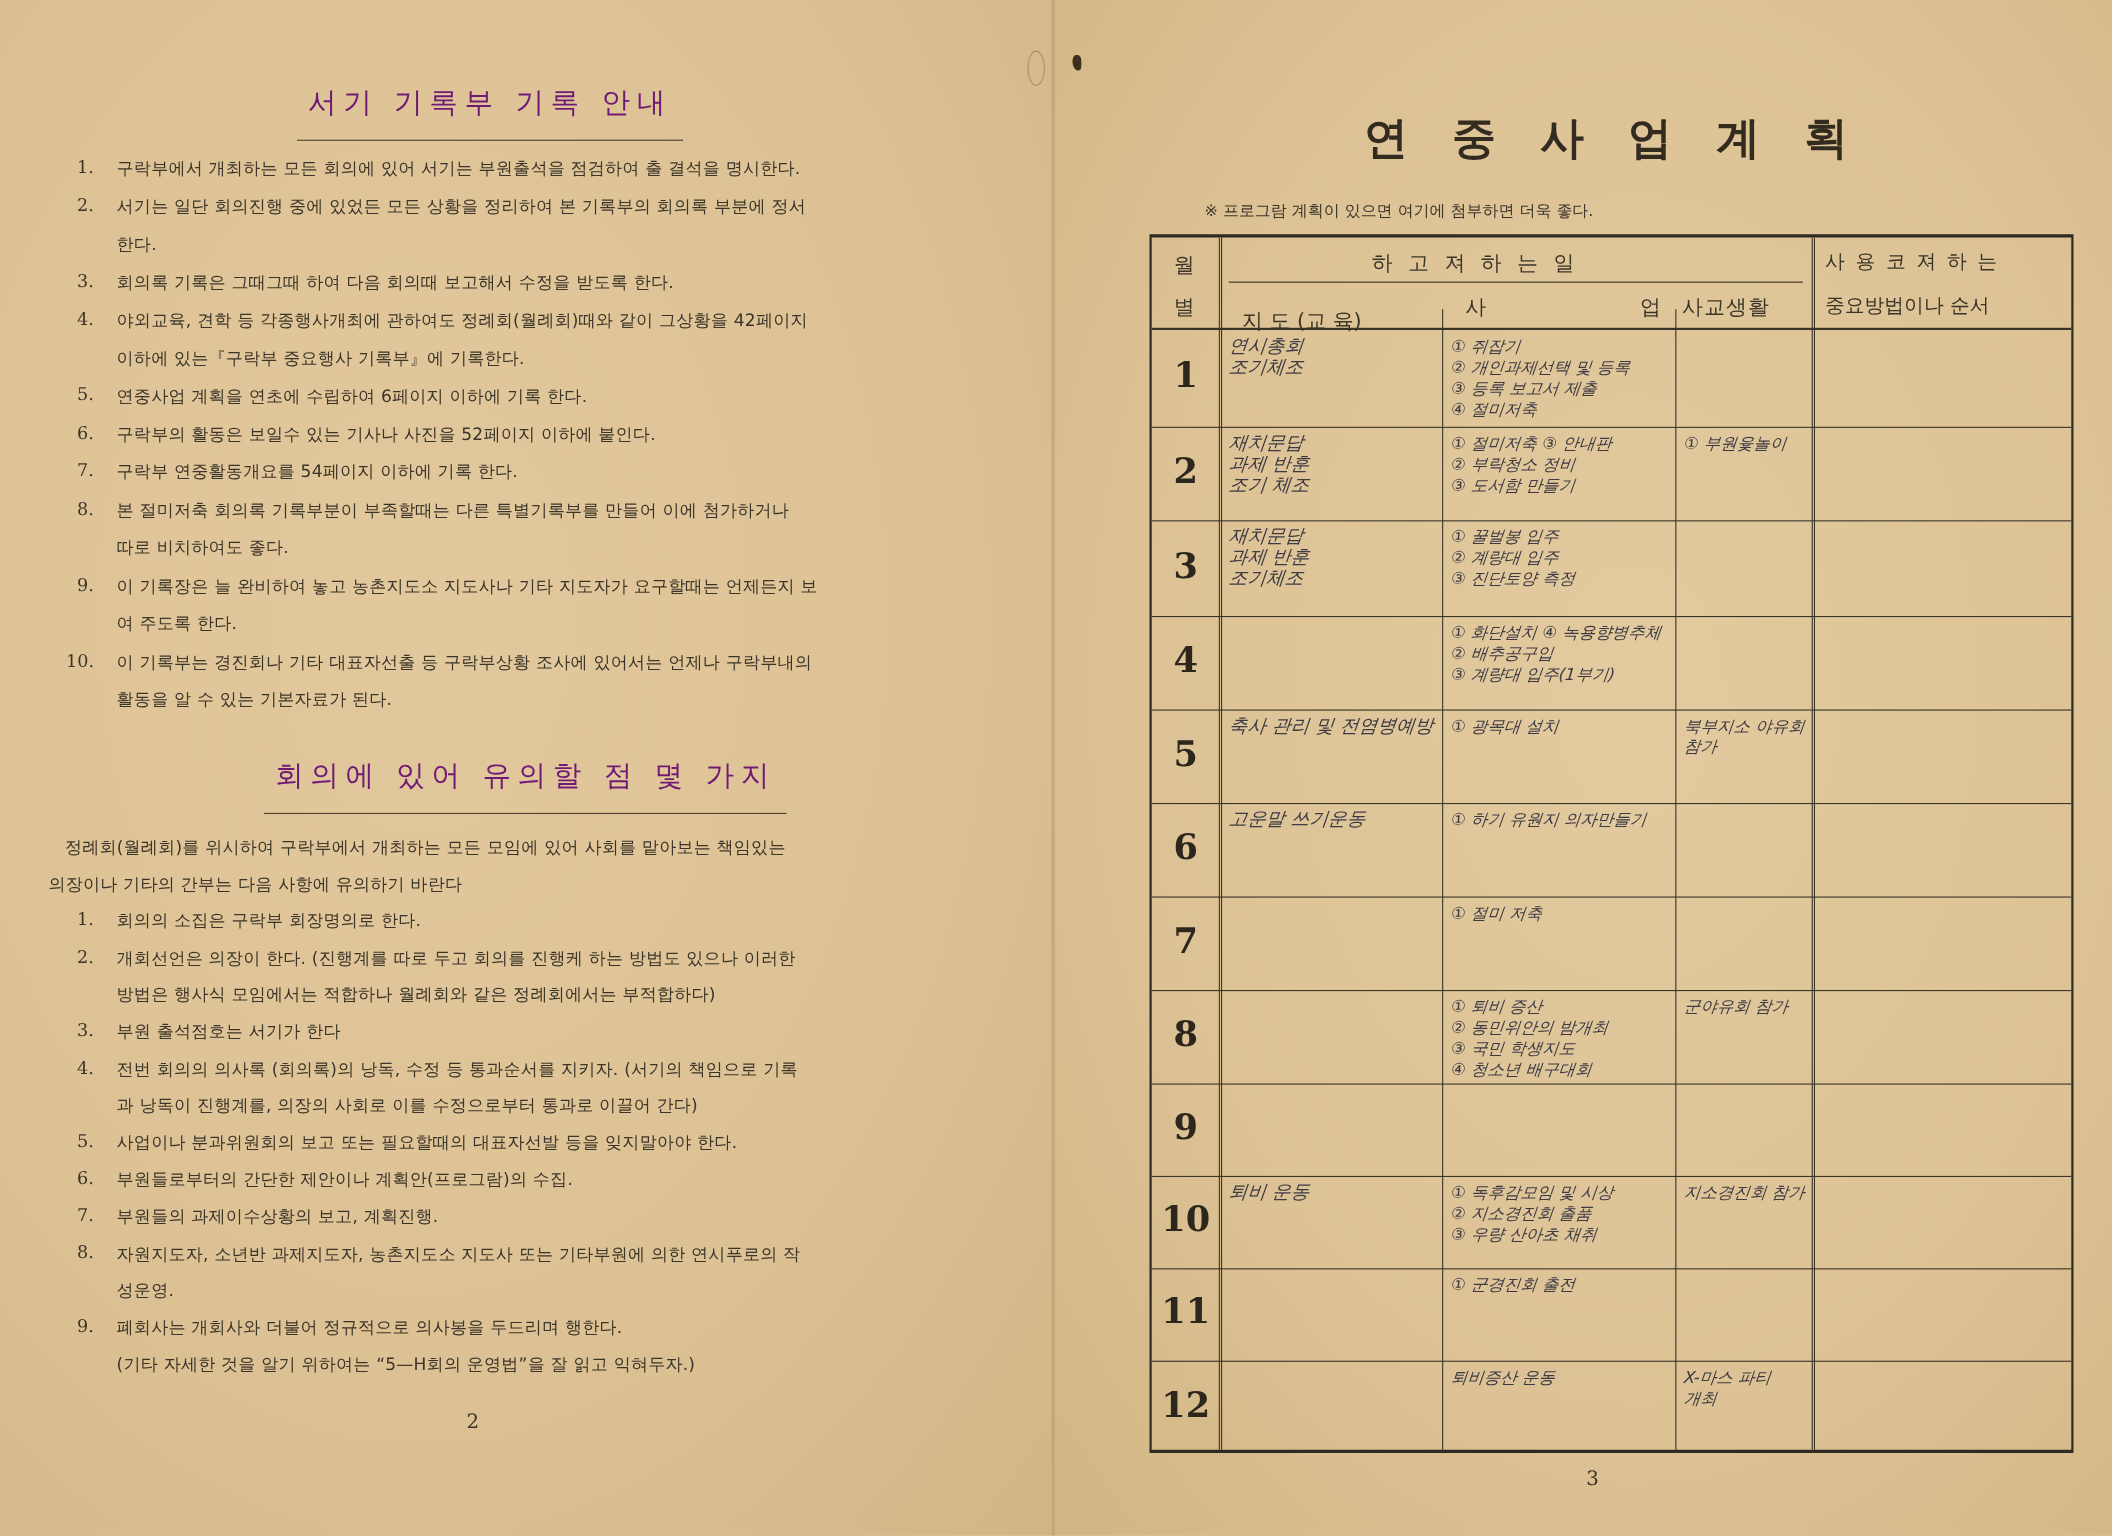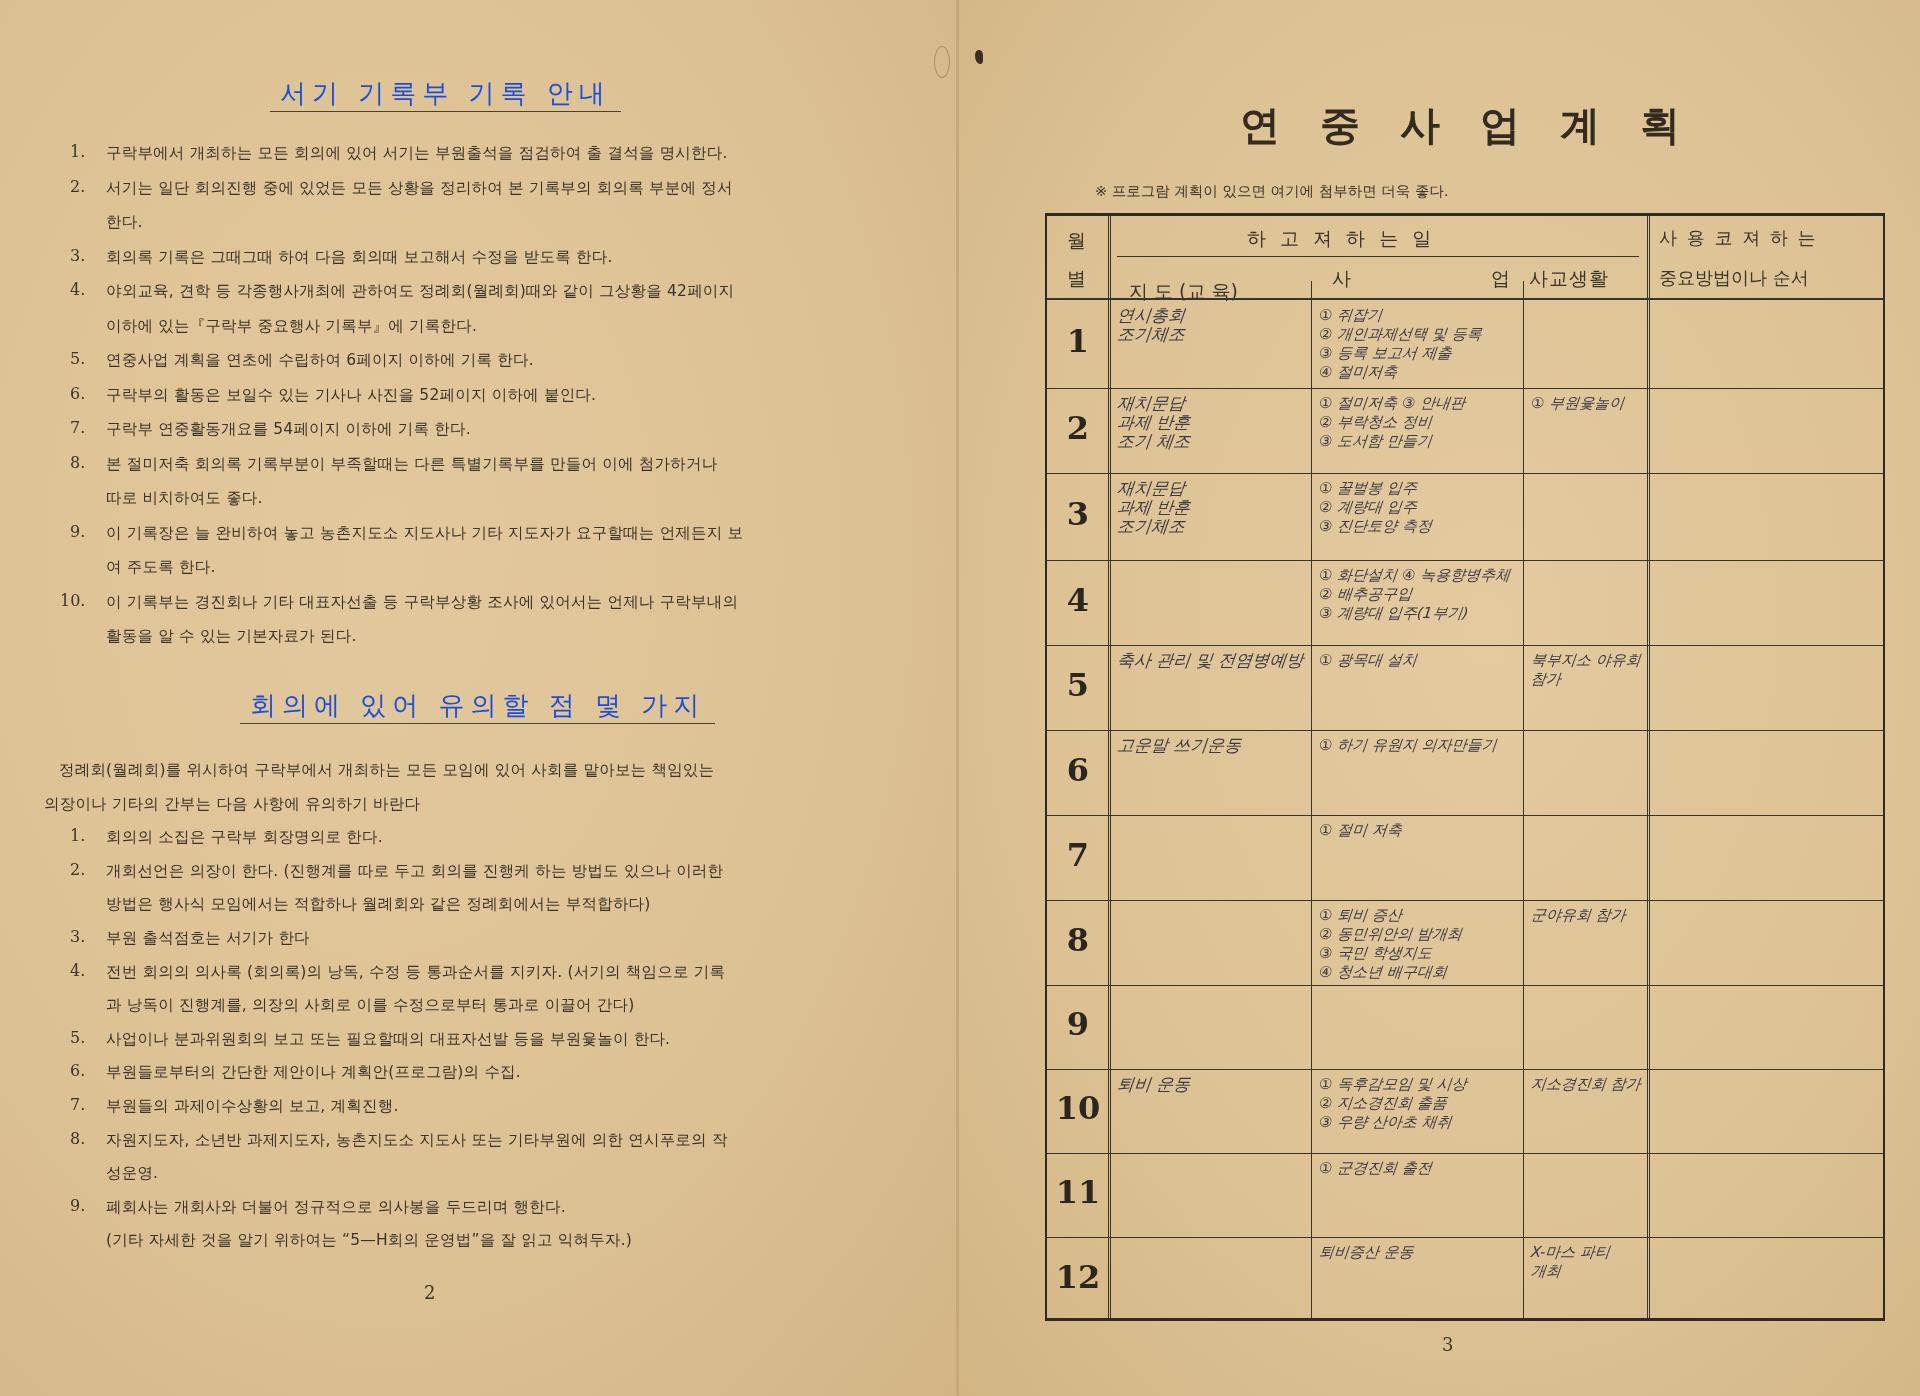--- a/index.html
+++ b/index.html
@@ -12,22 +12,22 @@
   .page { position:absolute; top:0; height:1396px; }
   .page-left { left:0; width:958px;
     background: radial-gradient(ellipse at 40% 40%, #e2c99d 0%, #dcc194 60%, #d3b585 100%); }
   .page-right { left:958px; width:962px;
     background: radial-gradient(ellipse at 55% 45%, #e3cb9f 0%, #dcc295 60%, #d2b583 100%); }
   .gutter { position:absolute; left:956px; top:0; width:3px; height:1396px; background:#bfa174; opacity:.7; }
   .gutter-mark { position:absolute; left:975px; top:50px; width:8px; height:14px; background:#3d2f1f; border-radius:40% 40% 30% 60%; }
   .gutter-pen { position:absolute; left:934px; top:46px; width:14px; height:30px; border:1.5px solid #8b7257; border-radius:50%; opacity:.6; }
 
   .sec-title {
-    position:absolute; font-size:26px; letter-spacing:6px; color:#1d4ed8;
-    border-bottom:1.5px solid #4a4030; padding:0 10px 0 10px; white-space:nowrap;
+    position:absolute; font-size:26px; letter-spacing:6px; color:#701a75;
+    border-bottom:1.5px solid #4a4030; padding:0 10px 16px 10px; white-space:nowrap;
     font-family:"DejaVu Sans", sans-serif;
   }
   .list-line {
     position:absolute; font-size:15.5px; white-space:nowrap; color:#3b3428;
     font-family:"DejaVu Sans", sans-serif; letter-spacing:0.2px;
   }
   .num { position:absolute; font-family:"DejaVu Serif", serif; font-size:16px; color:#3b3428; }
   .page-num { position:absolute; font-size:18px; font-family:"DejaVu Serif", serif; color:#3b3428; }
 
   .big-title {
@@ -95,21 +95,21 @@
     <div class="list-line" style="left: 106px; top: 827.2px;">회의의 소집은 구락부 회장명의로 한다.</div>
     <div class="num" style="left: 70px; top: 859.8px;">2.</div>
     <div class="list-line" style="left: 106px; top: 860.8px;">개회선언은 의장이 한다. (진행계를 따로 두고 회의를 진행케 하는 방법도  있으나 이러한</div>
     <div class="list-line" style="left: 106px; top: 894.4px;">방법은 행사식 모임에서는 적합하나 월례회와 같은 정례회에서는 부적합하다)</div>
     <div class="num" style="left: 70px; top: 927px;">3.</div>
     <div class="list-line" style="left: 106px; top: 928px;">부원 출석점호는 서기가 한다</div>
     <div class="num" style="left: 70px; top: 960.6px;">4.</div>
     <div class="list-line" style="left: 106px; top: 961.6px;">전번 회의의 의사록 (회의록)의 낭독, 수정 등 통과순서를 지키자. (서기의 책임으로 기록</div>
     <div class="list-line" style="left: 106px; top: 995.2px;">과 낭독이 진행계를, 의장의 사회로 이를 수정으로부터 통과로 이끌어 간다)</div>
     <div class="num" style="left: 70px; top: 1027.8px;">5.</div>
-    <div class="list-line" style="left: 106px; top: 1028.8px;">사업이나 분과위원회의 보고 또는 필요할때의 대표자선발 등을 부원윷놀이 한다.</div>
+    <div class="list-line" style="left: 106px; top: 1028.8px;">사업이나 분과위원회의 보고 또는 필요할때의 대표자선발 등을 잊지말아야 한다.</div>
     <div class="num" style="left: 70px; top: 1061.4px;">6.</div>
     <div class="list-line" style="left: 106px; top: 1062.4px;">부원들로부터의 간단한 제안이나 계획안(프로그람)의 수집.</div>
     <div class="num" style="left: 70px; top: 1095px;">7.</div>
     <div class="list-line" style="left: 106px; top: 1096px;">부원들의 과제이수상황의 보고, 계획진행.</div>
     <div class="num" style="left: 70px; top: 1128.6px;">8.</div>
     <div class="list-line" style="left: 106px; top: 1129.6px;">자원지도자, 소년반 과제지도자, 농촌지도소 지도사 또는 기타부원에 의한 연시푸로의  작</div>
     <div class="list-line" style="left: 106px; top: 1163.2px;">성운영.</div>
     <div class="num" style="left: 70px; top: 1195.8px;">9.</div>
     <div class="list-line" style="left: 106px; top: 1196.8px;">폐회사는 개회사와 더불어 정규적으로 의사봉을 두드리며 행한다.</div>
     <div class="list-line" style="left: 106px; top: 1230.4px;">(기타 자세한 것을 알기 위하여는 “5—H회의 운영법”을 잘 읽고 익혀두자.)</div>

